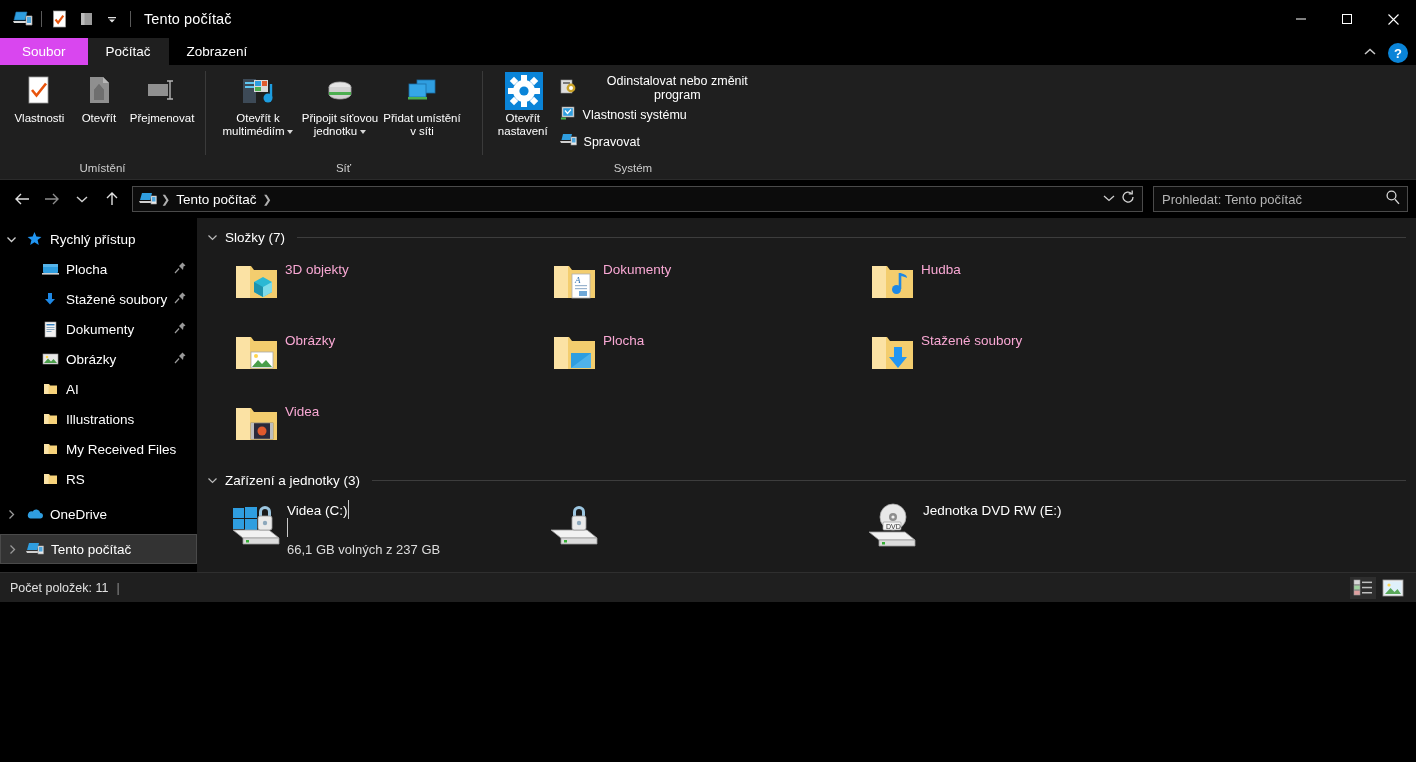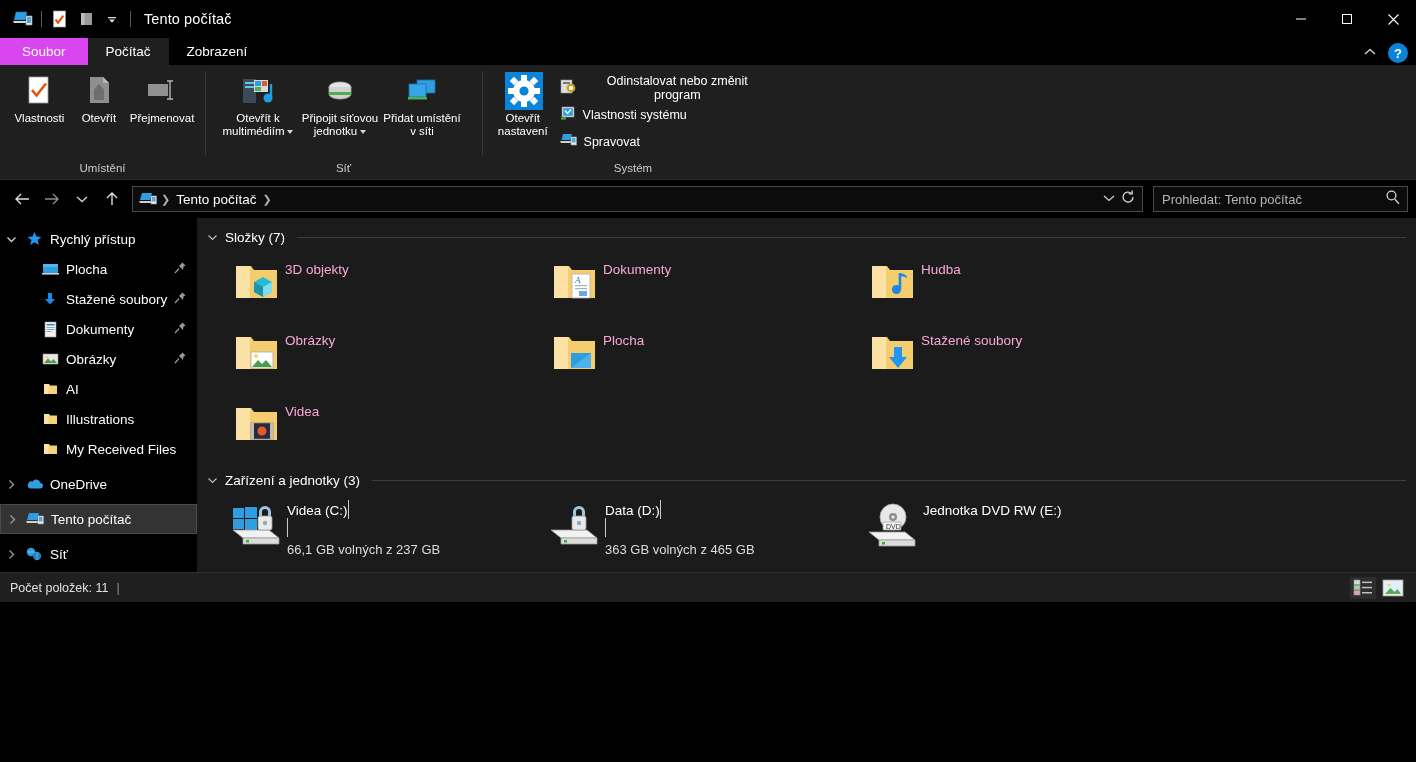--- a/index.html
+++ b/index.html
@@ -483,20 +483,30 @@
         <span class="chev"></span>
         <span class="navicon">
           <svg width="15" height="14" viewBox="0 0 15 14">
               <path d="M1 2h5l1.2 1.6H14v8.4H1z" fill="#f6d27a"></path>
               <path d="M1 2h4.6v10H1z" fill="#fbe3a6"></path>
             </svg>
         </span>
         <span class="navlabel">My Received Files</span>
       </div>
 
+      <div class="navrow lvl2">
+        <span class="chev"></span>
+        <span class="navicon">
+          <svg width="15" height="14" viewBox="0 0 15 14">
+              <path d="M1 2h5l1.2 1.6H14v8.4H1z" fill="#f6d27a"></path>
+              <path d="M1 2h4.6v10H1z" fill="#fbe3a6"></path>
+            </svg>
+        </span>
+        <span class="navlabel">RS</span>
+      </div>
 
       <div class="navrow lvl1" style="margin-top:5px;">
         <span class="chev">
           <svg width="11" height="11" viewBox="0 0 11 11">
               <path d="M3.5 1.5L7.5 5.5L3.5 9.5" stroke="#9a9a9a" stroke-width="1.3" fill="none"></path>
             </svg>
         </span>
         <span class="navicon">
           <svg width="19" height="13" viewBox="0 0 19 13">
               <path d="M5.5 10.5h9.5a2.8 2.8 0 0 0 .3-5.6A4.2 4.2 0 0 0 7.6 3.4 3.4 3.4 0 0 0 5.5 10.5z" fill="#2f9ee0"></path>
@@ -681,25 +691,20 @@
               <path d="M4 32h36l10 8H14z" fill="#f2f2f2" stroke="#9a9a9a" stroke-width=".8"></path>
               <path d="M14 40h36v6H14z" fill="#dcdcdc" stroke="#9a9a9a" stroke-width=".8"></path>
               <rect x="17" y="42" width="3" height="2.5" fill="#35b035"></rect>
               <g>
                   <path d="M26 14a6 6 0 0 1 12 0v5h-3v-5a3 3 0 0 0-6 0v5h-3z" fill="#9cc6e0"></path>
                   <rect x="25" y="18" width="14" height="14" rx="2" fill="#eaeaea" stroke="#9a9a9a" stroke-width=".8"></rect>
                   <circle cx="32" cy="25" r="2.2" fill="#8da8bc"></circle>
                 </g>
             </svg>
           </span>
-          <span class="dmeta">
-            <span class="dname">Data (D:)</span>
-            <span class="bar"><i style="width:22%"></i></span>
-            <div class="dfree">363 GB volných z 465 GB</div>
-          </span>
         </div>
 
         <div class="dtile">
           <span class="dicon">
             <svg width="56" height="52" viewBox="0 0 56 52">
               <ellipse cx="28" cy="19" rx="13" ry="13" fill="#e8e8e8" stroke="#a8a8a8" stroke-width=".8"></ellipse>
               <ellipse cx="28" cy="19" rx="4" ry="4" fill="#8d8d8d"></ellipse>
               <ellipse cx="28" cy="19" rx="1.6" ry="1.6" fill="#f0f0f0"></ellipse>
               <rect x="18" y="24" width="18" height="8" rx="1" fill="#f4f4f4" stroke="#9a9a9a" stroke-width=".7"></rect>
               <text x="21" y="30.5" font-size="7" fill="#333333" font-family="sans-serif">DVD</text>

